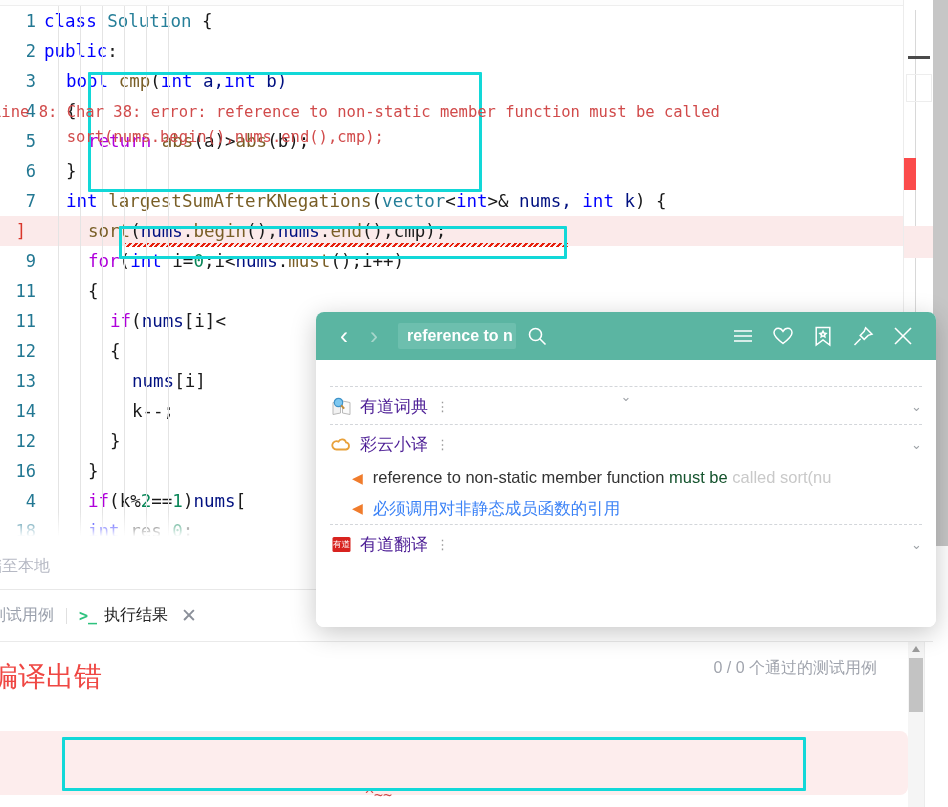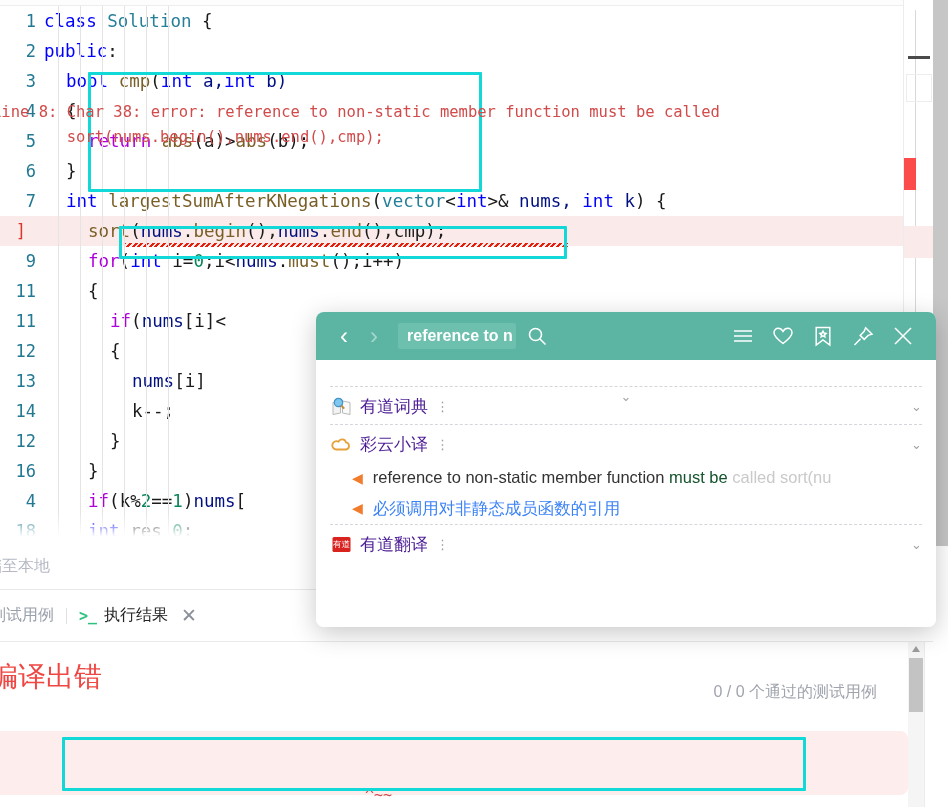--- a/index.html
+++ b/index.html
@@ -115,21 +115,21 @@
   
   .result {
     position:absolute; left:0; top:642px; width:933px; height:165px;
     background:#ffffff;
   }
   .result-title {
     position:absolute; left:-10px; top:16px;
     font-size:28px; color:#ef4743; font-weight:400;
   }
   .result-count {
-    position:absolute; right:56px; top:40px;
+    position:absolute; right:56px; top:16px;
     font-size:16px; color:#a0a4ad;
   }
   .err-card {
     position:absolute; left:-30px; top:89px; width:938px; height:64px;
     background:#fdeded; border-radius:8px;
   }
   .err-text {
     position:absolute; left:-8px; top:100px; width:900px;
     font-family:"DejaVu Sans Mono","Liberation Mono", monospace;
     font-size:15.5px; line-height:25px; color:#d14b4b; white-space:pre;

